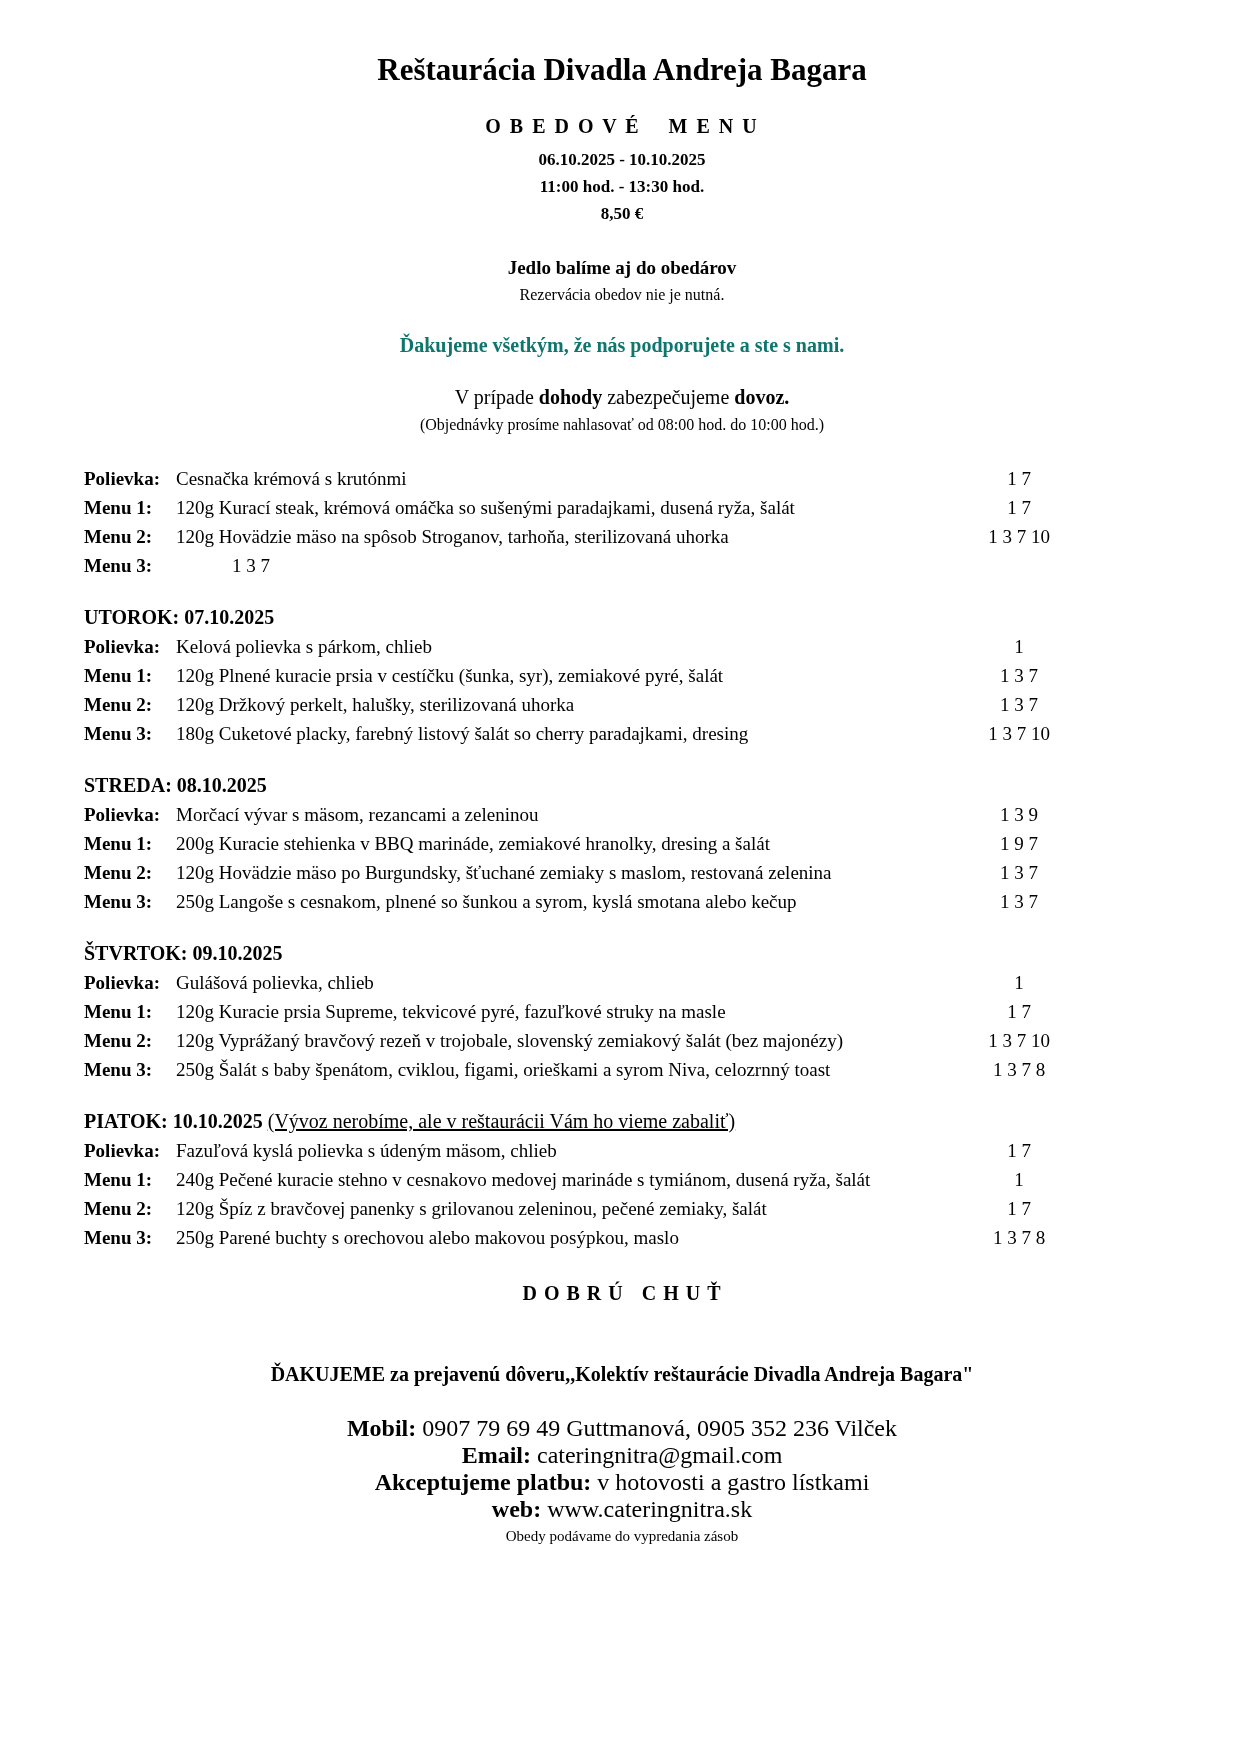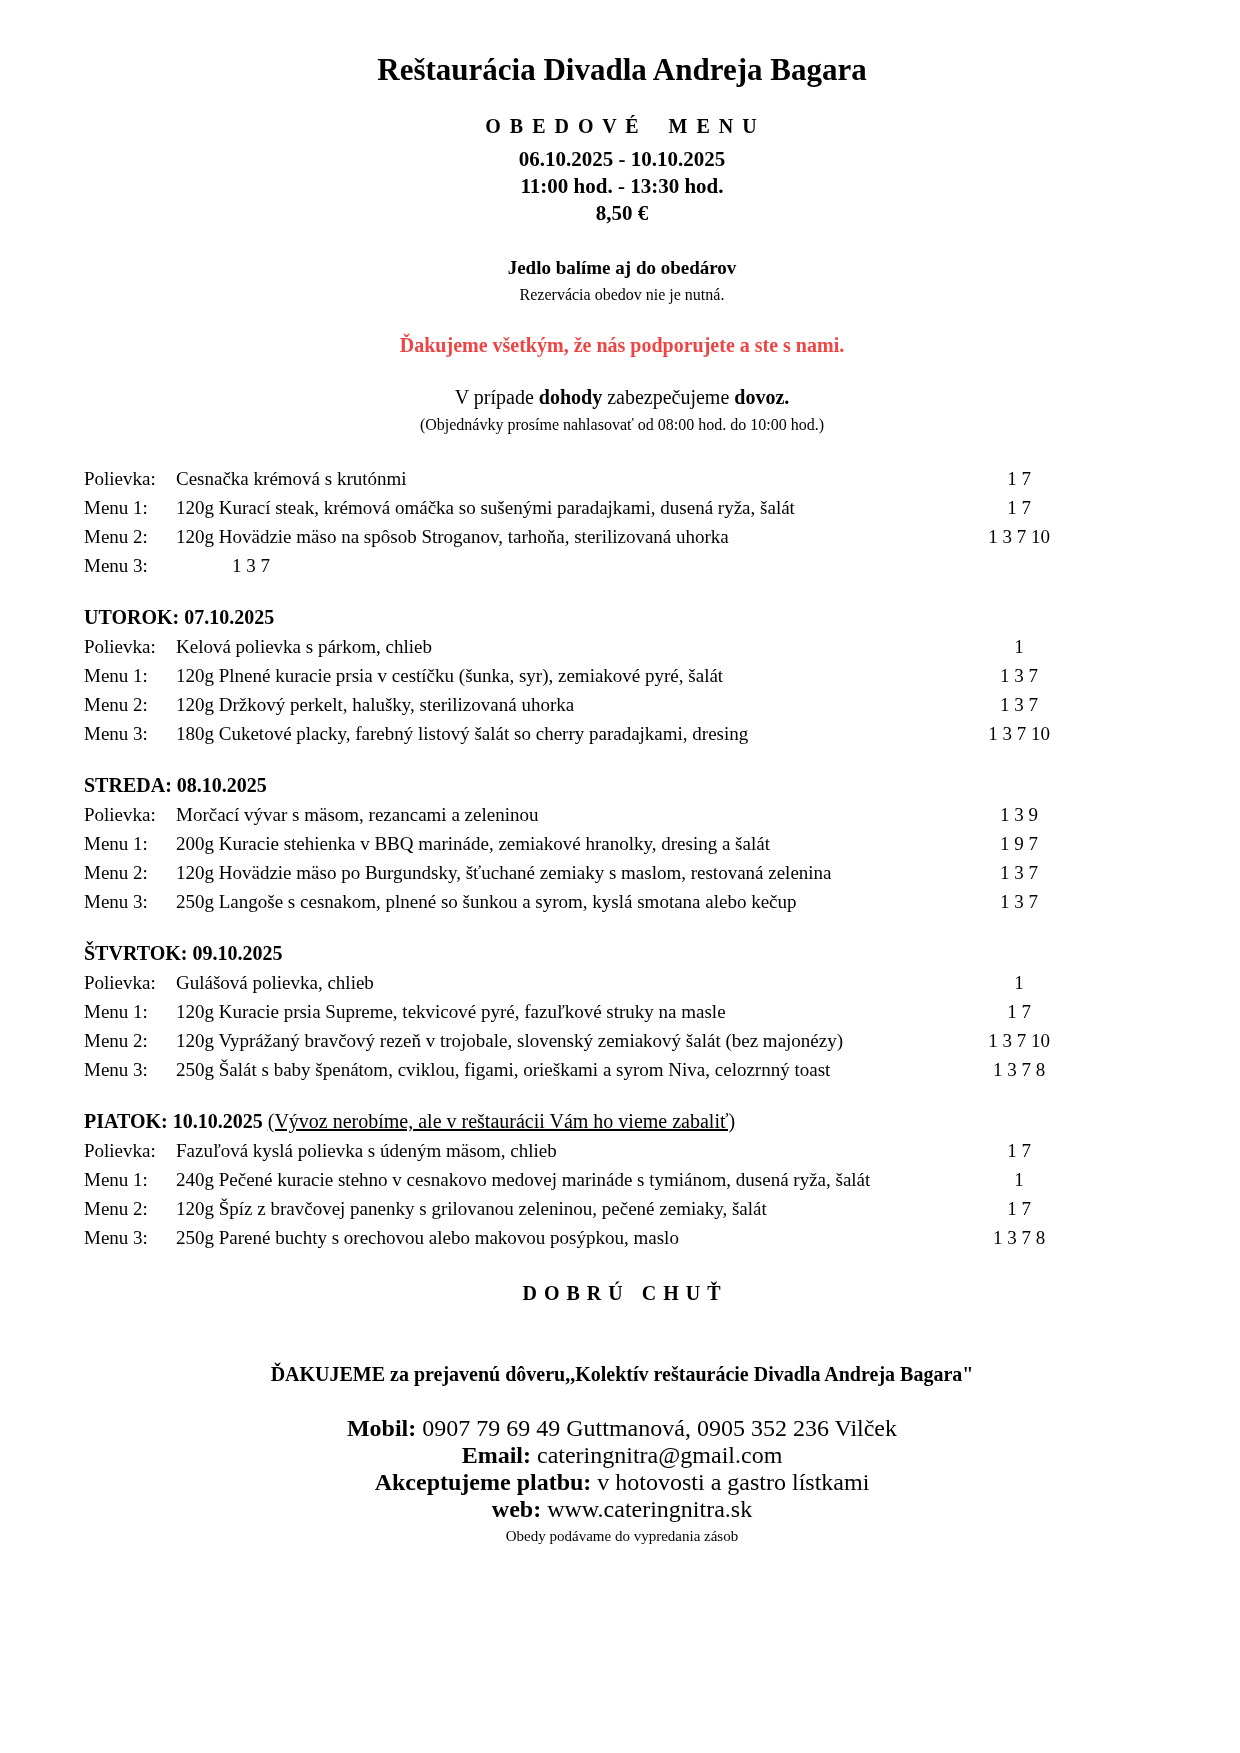--- a/index.html
+++ b/index.html
@@ -5,33 +5,33 @@
   html,body{margin:0;padding:0;background:#ffffff;}
   body{
     width:1240px;height:1753px;box-sizing:border-box;
     padding:52px 80px 0 84px;
     color:#000;
     font-family:"Liberation Serif","DejaVu Serif",serif;
   }
   .center{text-align:center;}
   .page-title{font-size:31px;font-weight:bold;margin:0 0 24px;}
   .menu-title{font-size:20px;font-weight:bold;white-space:pre;letter-spacing:2px;margin:0 0 6px;line-height:28px;}
-  .hdr-line{font-size:21px;font-weight:bold;margin:0;line-height:27px;}
+  .hdr-line{font-size:17px;font-weight:bold;margin:0;line-height:27px;}
   .pack-note{font-size:19px;font-weight:bold;margin:27px 0 0;line-height:27px;}
   .resv-note{font-size:16px;margin:0;line-height:27px;}
-  .thanks-note{font-size:20px;font-weight:bold;color:#ef4444;margin:23px 0 0;line-height:28px;}
+  .thanks-note{font-size:20px;font-weight:bold;color:#0f766e;margin:23px 0 0;line-height:28px;}
   .delivery-line{font-size:20px;margin:25px 0 0;line-height:27px;}
   .delivery-line .b{font-weight:bold;}
   .order-note{font-size:16px;margin:0;line-height:27px;}
   .days{margin-top:26px;}
   .day{margin-bottom:23px;}
   .day-title{font-size:20px;font-weight:bold;margin:0;line-height:29px;}
   .day-note{font-weight:normal;text-decoration:underline;}
   .row{display:flex;align-items:baseline;font-size:19px;line-height:29px;}
-  .lbl{font-weight:normal;width:92px;flex:none;}
+  .lbl{font-weight:bold;width:92px;flex:none;}
   .txt{flex:1;}
   .alg{width:150px;flex:none;text-align:center;margin-right:66px;}
   .bon-appetit{font-size:20px;font-weight:bold;white-space:pre;letter-spacing:1px;margin:27px 0 0;line-height:29px;}
   .big-thanks{font-size:20px;font-weight:bold;margin:52px 0 4px;line-height:29px;}
   .contact{margin-top:26px;}
   .contact-line{font-size:24px;margin:0;line-height:27px;}
   .contact-line .b{font-weight:bold;}
   .availability{font-size:15px;margin:0;line-height:26px;}
 </style>
 </head>

